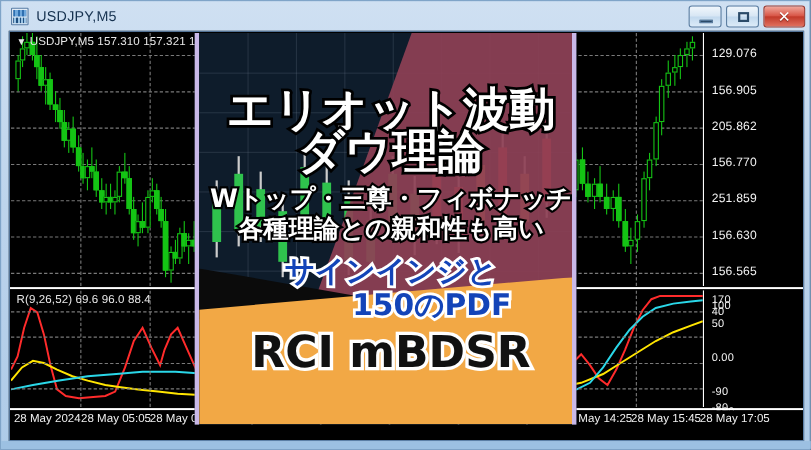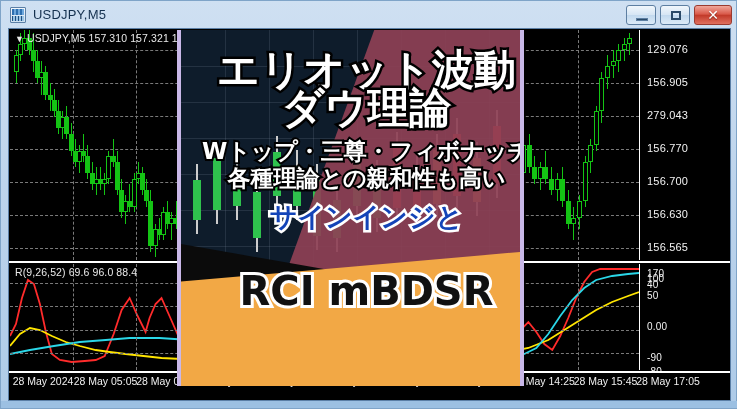--- a/index.html
+++ b/index.html
@@ -125,21 +125,21 @@
     clip-path:polygon(0% 22%, 100% 0%, 100% 100%, 0% 100%);
   }
   .ov-black-wedge{
     position:absolute;left:0;bottom:96px;width:48%;height:46px;background:#0b0b0b;
     clip-path:polygon(0% 0%, 100% 62%, 100% 100%, 0% 100%);
   }
   .ov-candle{position:absolute;width:8px;}
   .ov-candle .w{position:absolute;left:3px;width:1.5px;}
   .ov-candle .b{position:absolute;left:0;width:8px;}
 
-  .ov-text{position:absolute;left:16px;width:100%;text-align:center;z-index:9;}
+  .ov-text{position:absolute;left:5px;width:100%;text-align:center;z-index:9;margin-top:30px;}
   .t1{
     font-size:42px;font-weight:bold;color:#fff;line-height:.96;
     font-family:"DejaVu Sans","Liberation Sans",sans-serif;
     -webkit-text-stroke:5px #000;paint-order:stroke fill;
     text-shadow:0 0 1px #000;
   }
   .t1 .ln2{display:block;margin-top:-2px;}
   .t2{
     font-size:23px;font-weight:bold;color:#fff;line-height:1.18;
     font-family:"DejaVu Sans","Liberation Sans",sans-serif;
@@ -479,23 +479,23 @@
                 <div class="wick" style="top: 2.80488px; height: 22.439px;"></div>
                 <div class="body" style="top: 8.41463px; height: 5.60976px;"></div>
               </div>
             </div>
           <div class="chart-label">
             <span class="arrow">▼</span><span>USDJPY,M5  157.310 157.321 157.</span>
           </div>
           <div class="axis" id="price-axis">
               <div class="tick" style="top: 20.4286px;">129.076</div>
               <div class="tick" style="top: 53.2857px;">156.905</div>
-              <div class="tick" style="top: 86.1429px;">279.043</div>
+              <div class="tick" style="top: 86.1429px;">205.862</div>
               <div class="tick" style="top: 119px;">156.770</div>
-              <div class="tick" style="top: 151.857px;">156.700</div>
+              <div class="tick" style="top: 151.857px;">251.859</div>
               <div class="tick" style="top: 184.714px;">156.630</div>
               <div class="tick" style="top: 217.571px;">156.565</div>
             </div>
         </div>
 
         <div class="pane-sep" style="top:232px"></div>
 
         <div class="pane pane-ind">
           <div class="plot" id="ind-plot">
             <svg class="ind" id="ind-svg" viewBox="0 0 631 106" preserveAspectRatio="none">
@@ -643,20 +643,21 @@
         <span class="ln2">ダウ理論</span>
       </div>
 
       <div class="ov-text t2" style="top:108px">
         <span>Wトップ・三尊・フィボナッチ</span><br>
         <span>各種理論との親和性も高い</span>
       </div>
 
       <div class="ov-text t3" style="top:172px">
         <span>サインインジと</span>
+        <span class="l2">150のPDF</span>
       </div>
 
       <div class="ov-text t4" style="top:241px">
         <span>RCI mBDSR</span>
       </div>
     </div>
 
     <div class="statusbar"></div>
   </div>
 </div>

